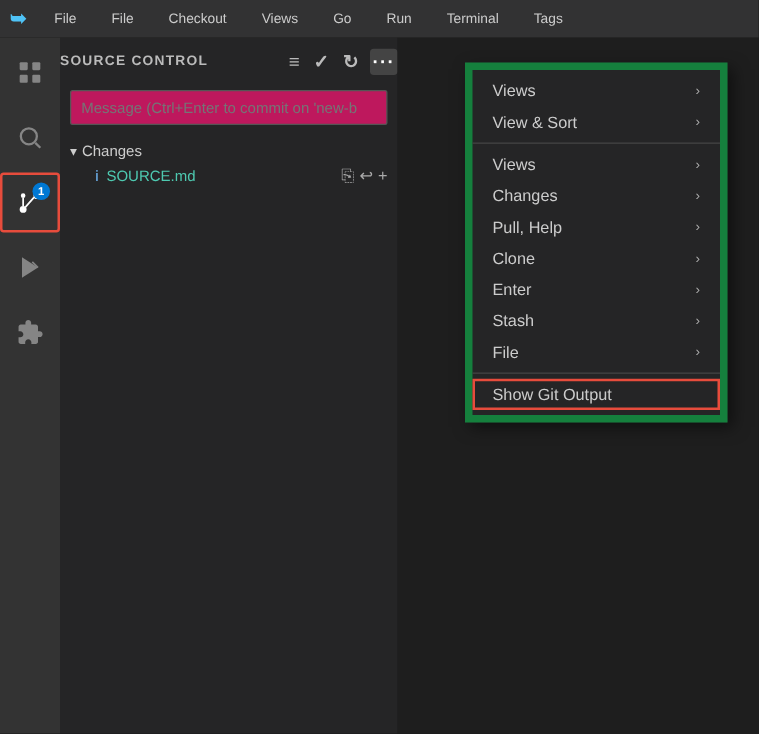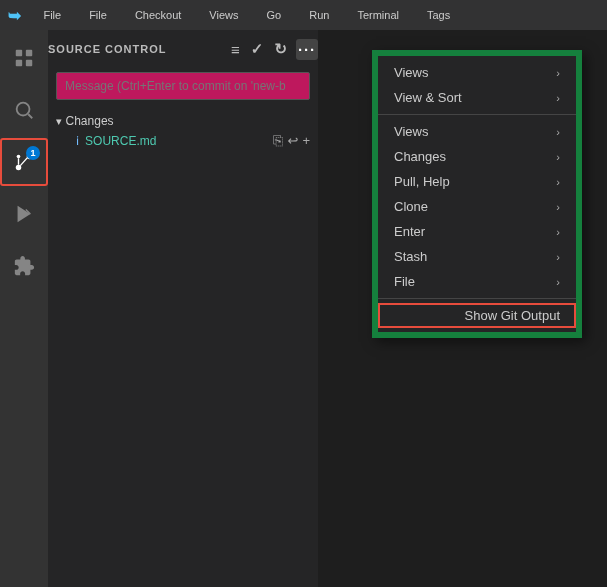--- a/index.html
+++ b/index.html
@@ -188,21 +188,20 @@
       padding: 5px 16px;
       cursor: pointer;
       font-size: 13px;
       color: #ccc;
       justify-content: space-between;
     }
     .dropdown-item .arrow { color: #aaa; font-size: 11px; }
     .dropdown-item.highlighted {
       outline: 2px solid #e74c3c;
       outline-offset: -2px;
-      justify-content: flex-end;
     }
 
     
     .editor-area {
       flex: 1;
       background: #1e1e1e;
     }
   </style>
 </head>
 <body>

